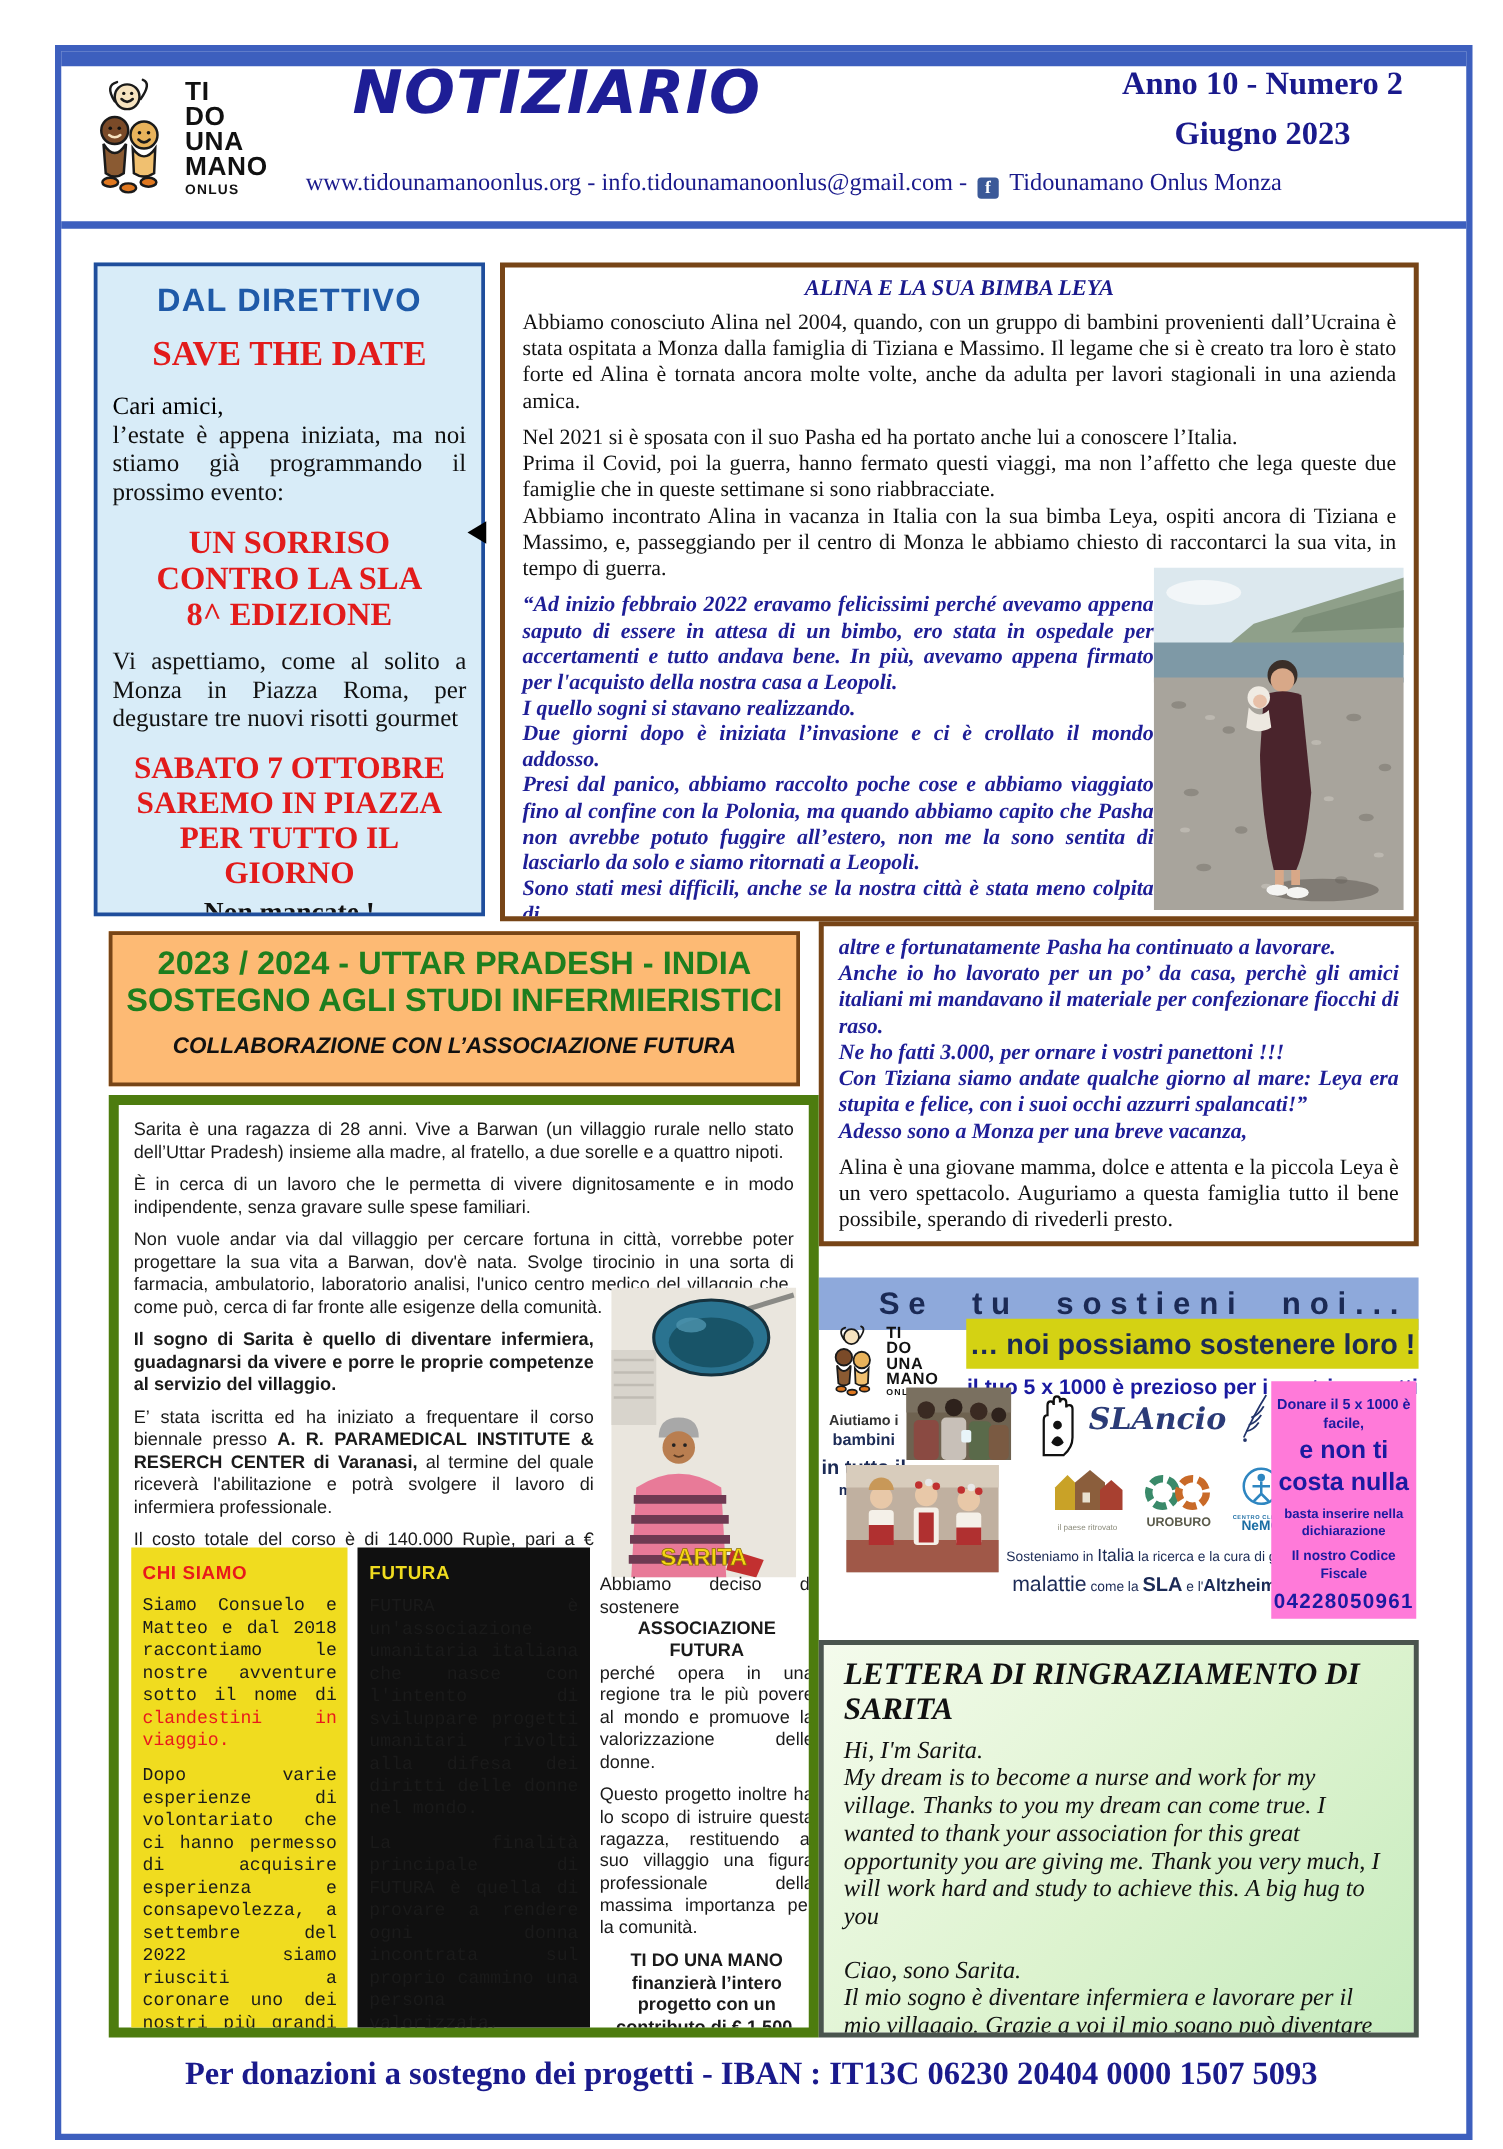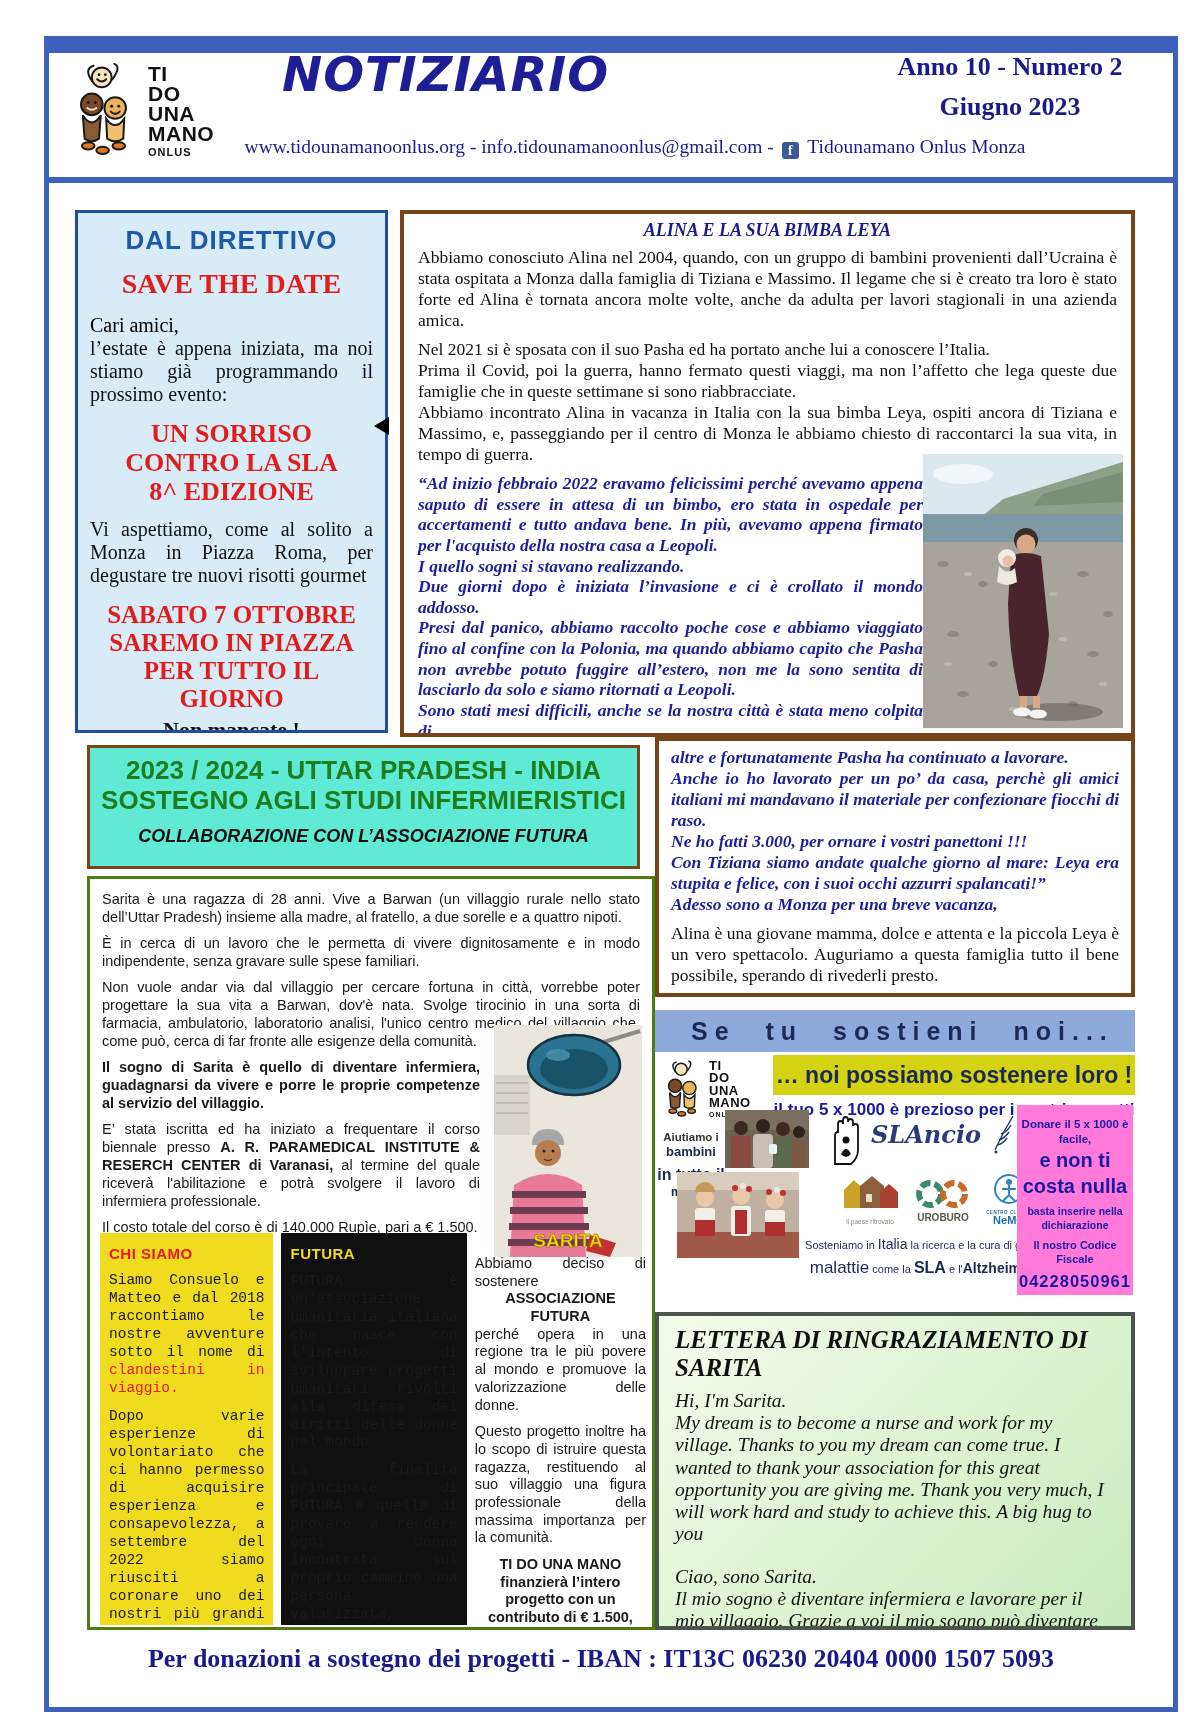--- a/index.html
+++ b/index.html
@@ -58,28 +58,28 @@
              font-size:17.5px; line-height:1.18; }
   .alina-photo { position:absolute; right:8px; top:240px; width:200px; height:274px; }
   .alina-b { position:absolute; left:655px; top:737px; width:480px; height:260px;
              border:4px solid #774517; background:#fff; padding:6px 12px; overflow:hidden; }
   .alina-b .quote2 p { text-align:justify; color:#1E1E96; font-weight:bold; font-style:italic;
                        font-size:17.5px; line-height:1.2; }
   .alina-b p.closing { margin-top:8px; }
 
   
   .uttar { position:absolute; left:87px; top:745px; width:553px; height:124px;
-           background:#5eead4; border:3px solid #774517; text-align:center; padding-top:8px; overflow:hidden;
+           background:#fdba74; border:3px solid #774517; text-align:center; padding-top:8px; overflow:hidden;
            font-family:"Liberation Sans", sans-serif; }
   .uttar .g { color:#1E7E1E; font-weight:bold; font-size:26px; line-height:1.15; }
   .uttar .sub { font-style:italic; font-size:18px; color:#111; margin-top:10px; font-weight:bold; }
 
   
   .greenbox { position:absolute; left:87px; top:876px; width:568px; height:754px;
-              border:3px solid #4d7c0f; background:#fff; padding:12px 12px 8px 12px;
+              border:8px solid #4d7c0f; background:#fff; padding:12px 12px 8px 12px;
               font-family:"Liberation Sans", sans-serif; overflow:hidden; }
   .greenbox p { text-align:justify; font-size:14.5px; line-height:1.24; color:#1a1a1a; margin-bottom:8px; }
   .greenbox p.nr { margin-right:160px; }
   .greenbox .b { font-weight:bold; }
   .sarita-photo { position:absolute; right:10px; top:146px; width:148px; height:232px; }
   .cols { position:absolute; left:10px; top:354px; width:546px; height:392px; display:flex; gap:8px; }
   .col-yellow { width:176px; background:#F0DC1F; padding:10px 9px; font-family:"Liberation Mono", monospace;
                 font-size:10.5px; line-height:1.42; color:#3A3A3A; overflow:hidden; }
   .col-yellow .t { font-family:"Liberation Sans", sans-serif; color:#E8191C; font-weight:bold;
                    font-size:15px; margin-bottom:8px; letter-spacing:0.5px; }
@@ -90,22 +90,22 @@
   .col-black .t { font-family:"Liberation Sans", sans-serif; color:#F0DC1F; font-weight:bold;
                   font-size:15px; margin-bottom:8px; letter-spacing:0.5px; }
   .col-black p { margin-bottom:10px; }
   .col-text { width:174px; padding-top:22px; font-size:14.5px; overflow:hidden; }
   .col-text p { text-align:justify; line-height:1.22; margin-bottom:9px; }
   .col-text .ctr { text-align:center; font-weight:bold; }
 
   
   .sostieni { position:absolute; left:655px; top:1010px; width:480px; height:290px;
               font-family:"Liberation Sans", sans-serif; overflow:hidden; }
-  .sos-head { position:absolute; left:0; top:0; width:480px; height:42px; background:#8EA9DB;
-              color:#1B2A55; font-weight:bold; font-size:25px; line-height:42px; padding-left:36px;
+  .sos-head { position:absolute; left:0; top:12px; width:480px; height:42px; background:#8EA9DB;
+              color:#1B2A55; font-weight:bold; font-size:25px; line-height:42px; padding-left:48px;
               letter-spacing:7px; word-spacing:16px; }
   .sos-logo { position:absolute; left:8px; top:46px; width:108px; height:90px; display:flex; gap:2px; }
   .sos-logo .logo-text { font-size:13px; padding-top:4px; }
   .sos-logo .onlus { font-size:7px; }
   .sos-yellow { position:absolute; left:118px; top:45px; width:362px; height:40px; background:#D4D213;
                 color:#1B2A55; font-weight:bold; font-size:23px; line-height:40px; text-align:center; }
   .sos-cinque { position:absolute; left:118px; top:90px; width:362px; text-align:center;
                 color:#1A1AA0; font-weight:bold; font-size:17px; }
   .aiutiamo { position:absolute; left:0; top:120px; width:72px; text-align:center; color:#1B2A55; line-height:1.25; }
   .aiutiamo .a1 { font-size:11.5px; font-weight:bold; color:#333; }

